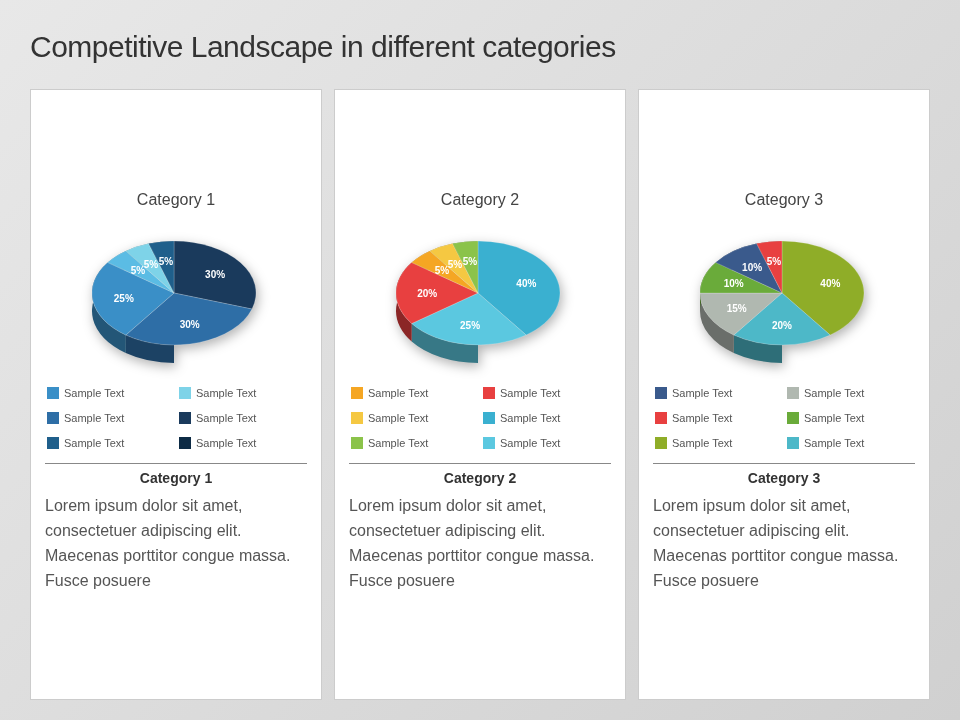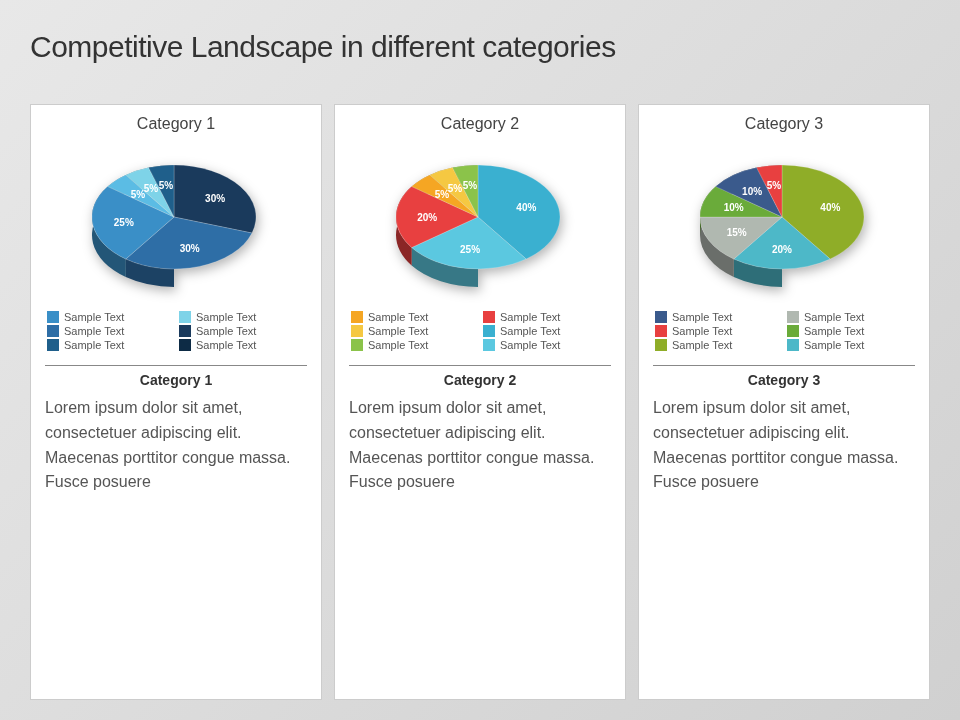--- a/index.html
+++ b/index.html
@@ -15,54 +15,55 @@
       height: 720px;
       background: linear-gradient(135deg, #e8e8e8 0%, #d0d0d0 100%);
       padding: 30px 30px 20px 30px;
       display: flex;
       flex-direction: column;
     }
     .main-title {
       font-size: 30px;
       font-weight: 300;
       color: #333;
-      margin-bottom: 40px;
+      margin-bottom: 25px;
       letter-spacing: -0.5px;
     }
     .cards-row {
       display: flex;
       gap: 12px;
       flex: 1;
     }
     .card {
       background: #fff;
       border: 1px solid #ccc;
       flex: 1;
       display: flex;
       flex-direction: column;
       padding: 10px 14px 14px 14px;
+      justify-content: center;
     }
     .card-title {
       font-size: 16px;
       font-weight: 300;
       color: #444;
       text-align: center;
       margin-bottom: 8px;
     }
     .chart-area {
       display: flex;
       justify-content: center;
       align-items: center;
       height: 170px;
       position: relative;
     }
     .legend-area {
       display: grid;
       grid-template-columns: 1fr 1fr;
-      gap: 2px 6px;
+      gap: 13px 6px;
       margin-bottom: 8px;
       padding: 0 2px;
     }
     .legend-item {
       display: flex;
       align-items: center;
       gap: 5px;
       font-size: 11px;
       color: #555;
     }

